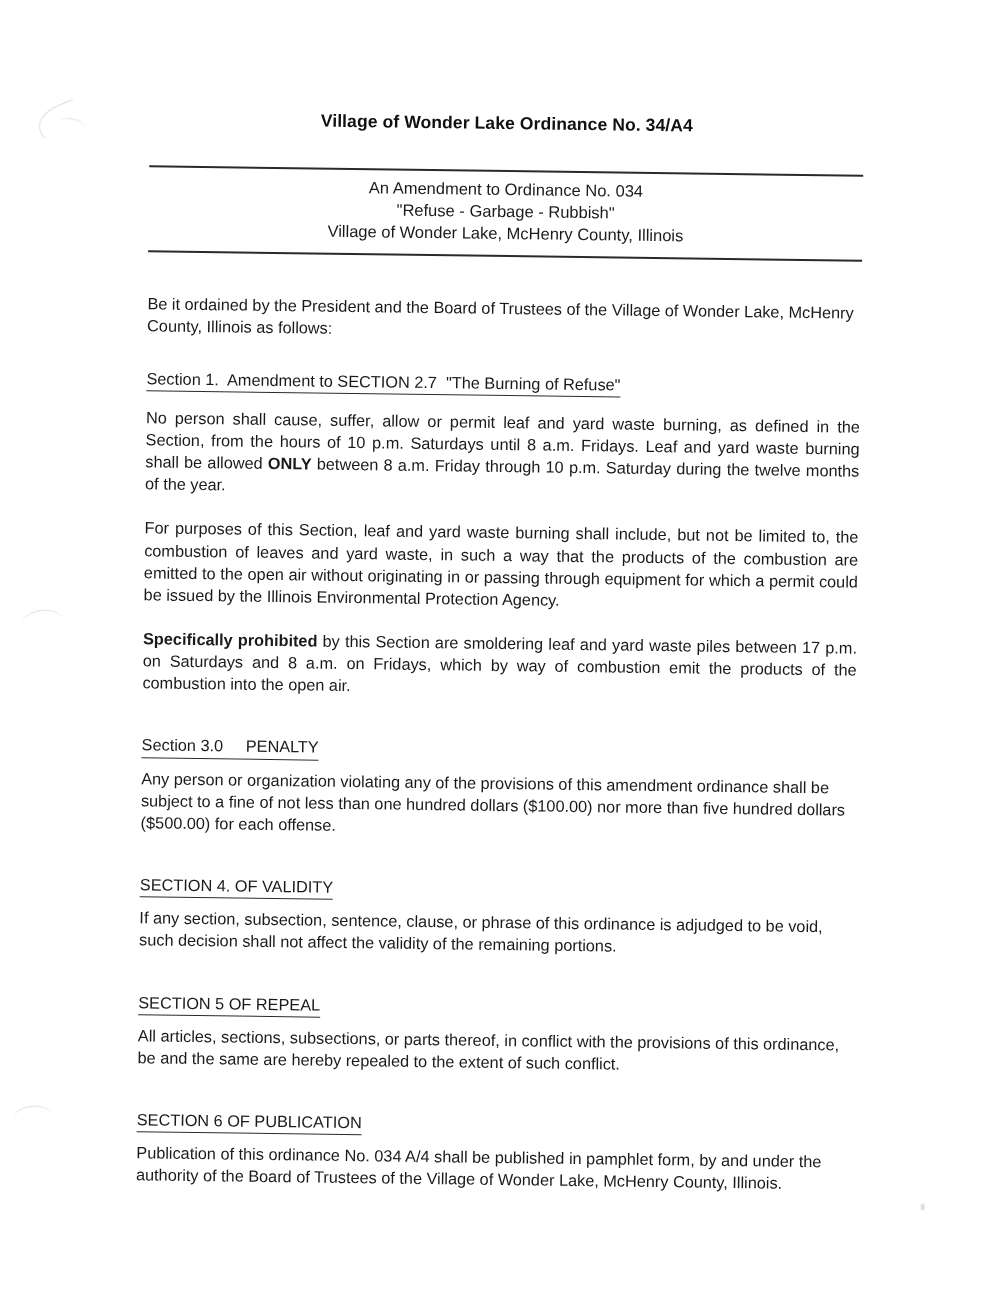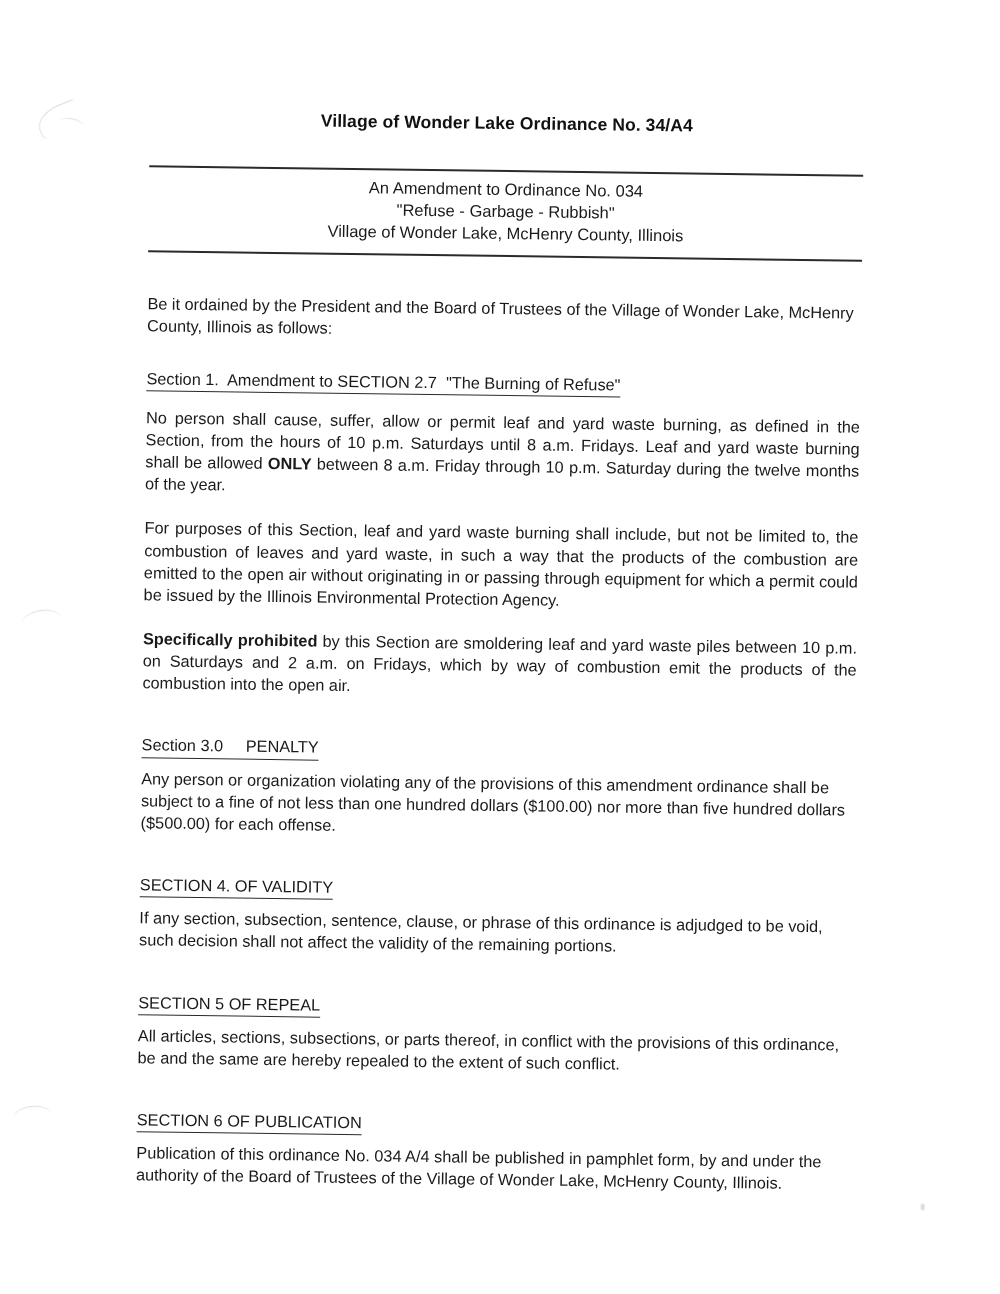--- a/index.html
+++ b/index.html
@@ -167,21 +167,21 @@
       <div class="gap-lg"></div>
 
       <div class="heading-wrap">
         <span class="heading">Section 1.  Amendment to SECTION 2.7  "The Burning of Refuse"</span>
       </div>
       <div class="gap-sm"></div>
       <p class="para"><span>No person shall cause, suffer, allow or permit leaf and yard waste burning, as defined in the Section, from the hours of 10 p.m. Saturdays until 8 a.m. Fridays. Leaf and yard waste burning shall be allowed </span><b>ONLY</b><span> between 8 a.m. Friday through 10 p.m. Saturday during the twelve months of the year.</span></p>
       <div class="gap-md"></div>
       <p class="para"><span>For purposes of this Section, leaf and yard waste burning shall include, but not be limited to, the combustion of leaves and yard waste, in such a way that the products of the combustion are emitted to the open air without originating in or passing through equipment for which a permit could be issued by the Illinois Environmental Protection Agency.</span></p>
       <div class="gap-md"></div>
-      <p class="para"><b>Specifically prohibited</b><span> by this Section are smoldering leaf and yard waste piles between 10 p.m. on Saturdays and 2 a.m. on Fridays, which by way of combustion emit the products of the combustion into the open air.</span></p>
+      <p class="para"><b>Specifically prohibited</b><span> by this Section are smoldering leaf and yard waste piles between 17 p.m. on Saturdays and 8 a.m. on Fridays, which by way of combustion emit the products of the combustion into the open air.</span></p>
 
       <div class="gap-xl"></div>
 
       <div class="heading-wrap">
         <span class="heading">Section 3.0     PENALTY</span>
       </div>
       <div class="gap-xs"></div>
       <p class="para ragged"><span>Any person or organization violating any of the provisions of this amendment ordinance shall be subject to a fine of not less than one hundred dollars ($100.00) nor more than five hundred dollars ($500.00) for each offense.</span></p>
 
       <div class="gap-xl"></div>

